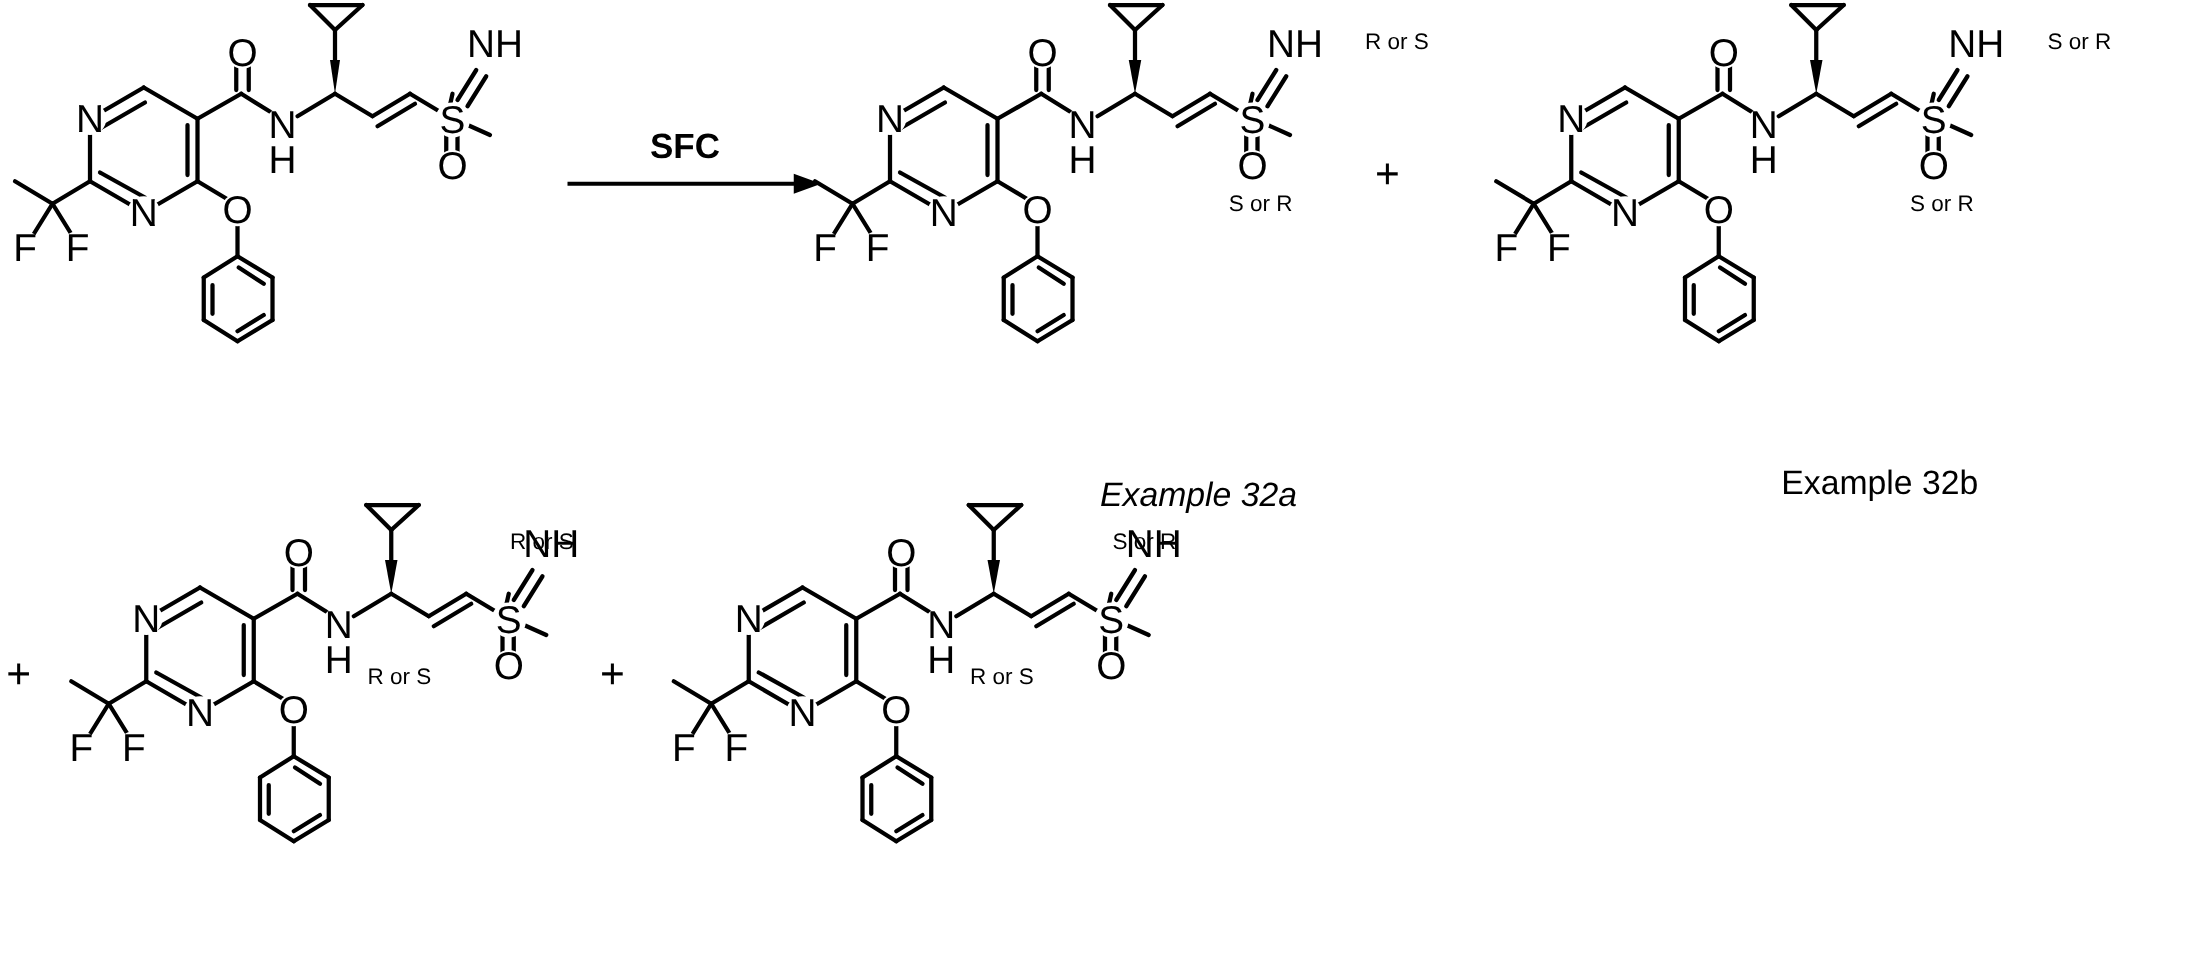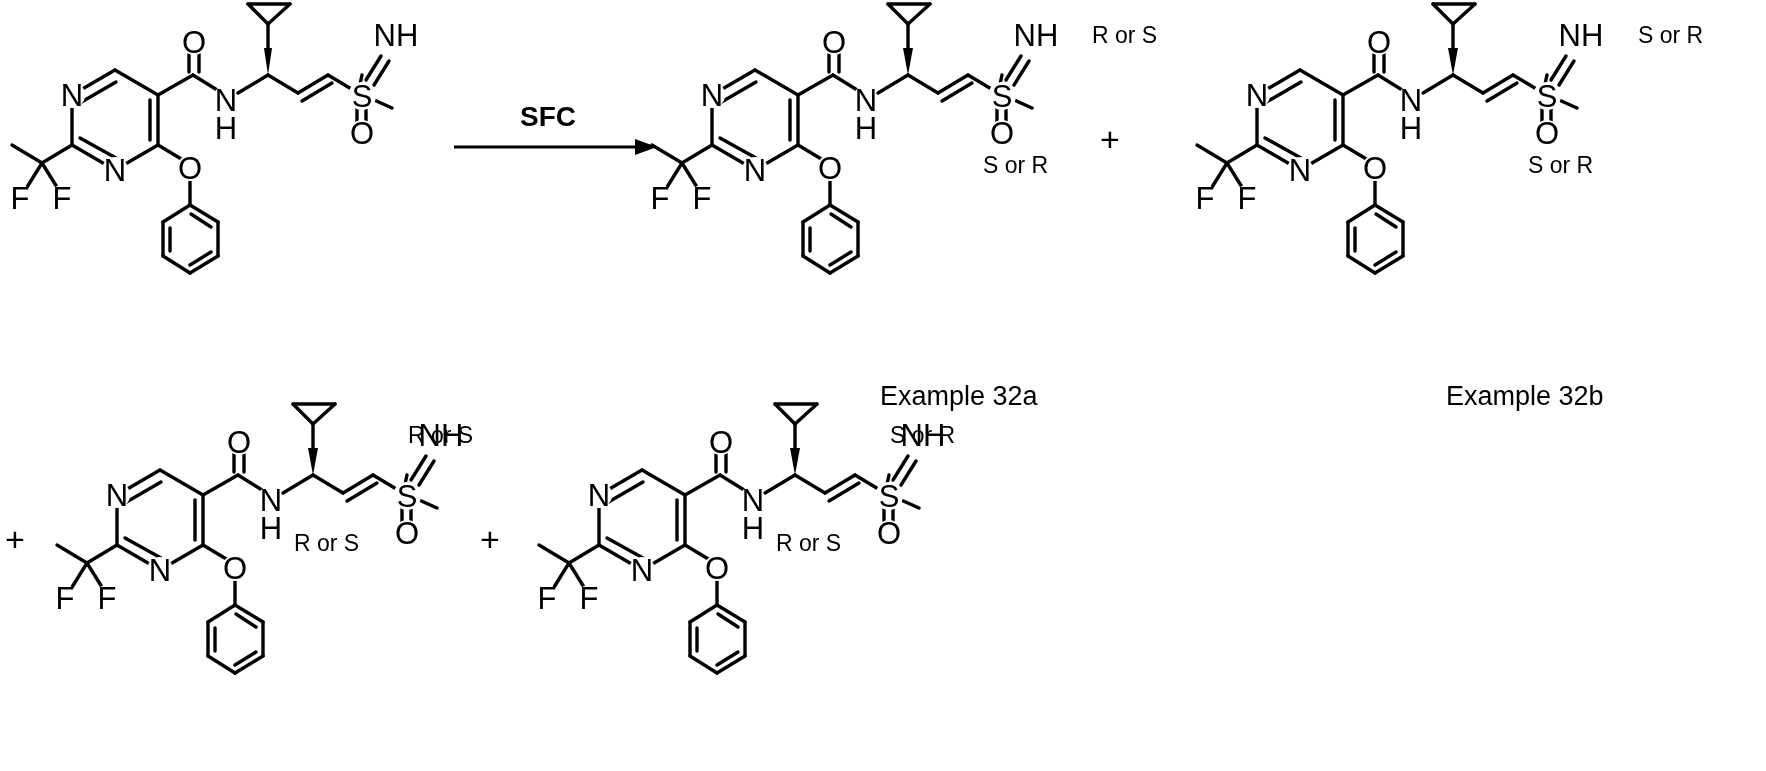--- a/index.html
+++ b/index.html
@@ -30,21 +30,21 @@
     position: absolute;
     font-family: "Liberation Sans", sans-serif;
     color: #000000;
     white-space: nowrap;
     line-height: 1;
   }
   .caption {
     font-size: 27px;
   }
   .stereo {
-    font-size: 23px;
+    font-size: 18px;
   }
   .reagent {
     font-size: 28px;
   }
   .plus {
     font-size: 34px;
   }
   svg { display: block; overflow: visible; }
   .bond { stroke: #000000; stroke-width: 3.4; fill: none; stroke-linecap: round; }
   .atom {
@@ -245,21 +245,21 @@
       <circle cx="362" cy="96" r="14" fill="#ffffff"></circle>
       <circle cx="362" cy="133" r="13" fill="#ffffff"></circle>
       <rect x="364" y="20" width="62" height="30" fill="#ffffff"></rect>
       <text class="atom" x="362" y="96">S</text>
       <text class="atom" x="362" y="133">O</text>
       <text class="atom" x="396" y="35">NH</text>
     </svg>
   </div>
   <div class="label stereo" style="left:1092px; top:24px;">R or S</div>
   <div class="label stereo" style="left:983px; top:154px;">S or R</div>
-  <div class="label caption" style="left:880px; top:383px;">Example 32a</div>
+  <div class="label caption" style="left:880px; top:383px;font-style:italic;">Example 32a</div>
 
   <div class="label plus" style="left:1100px; top:122px;">+</div>
 
   <div class="struct" style="left:1185px; top:0px;">
     <svg width="430" height="300" viewBox="0 0 430 300">
       <g>
         <line class="bond" x1="72" y1="95" x2="115" y2="70"></line>
         <line class="bond" x1="78" y1="104" x2="116" y2="82"></line>
         <line class="bond" x1="115" y1="70" x2="158" y2="95"></line>
         <line class="bond" x1="158" y1="95" x2="158" y2="145"></line>
@@ -338,21 +338,21 @@
       <circle cx="362" cy="96" r="14" fill="#ffffff"></circle>
       <circle cx="362" cy="133" r="13" fill="#ffffff"></circle>
       <rect x="364" y="20" width="62" height="30" fill="#ffffff"></rect>
       <text class="atom" x="362" y="96">S</text>
       <text class="atom" x="362" y="133">O</text>
       <text class="atom" x="396" y="35">NH</text>
     </svg>
   </div>
   <div class="label stereo" style="left:1638px; top:24px;">S or R</div>
   <div class="label stereo" style="left:1528px; top:154px;">S or R</div>
-  <div class="label caption" style="left:1425px; top:383px;margin-left:21px;">Example 32b</div>
+  <div class="label caption" style="left:1425px; top:373px;">Example 32b</div>
 
   <div class="label plus" style="left:5px; top:522px;">+</div>
 
   <div class="struct" style="left:45px; top:400px;">
     <svg width="430" height="300" viewBox="0 0 430 300">
       <g>
         <line class="bond" x1="72" y1="95" x2="115" y2="70"></line>
         <line class="bond" x1="78" y1="104" x2="116" y2="82"></line>
         <line class="bond" x1="115" y1="70" x2="158" y2="95"></line>
         <line class="bond" x1="158" y1="95" x2="158" y2="145"></line>

